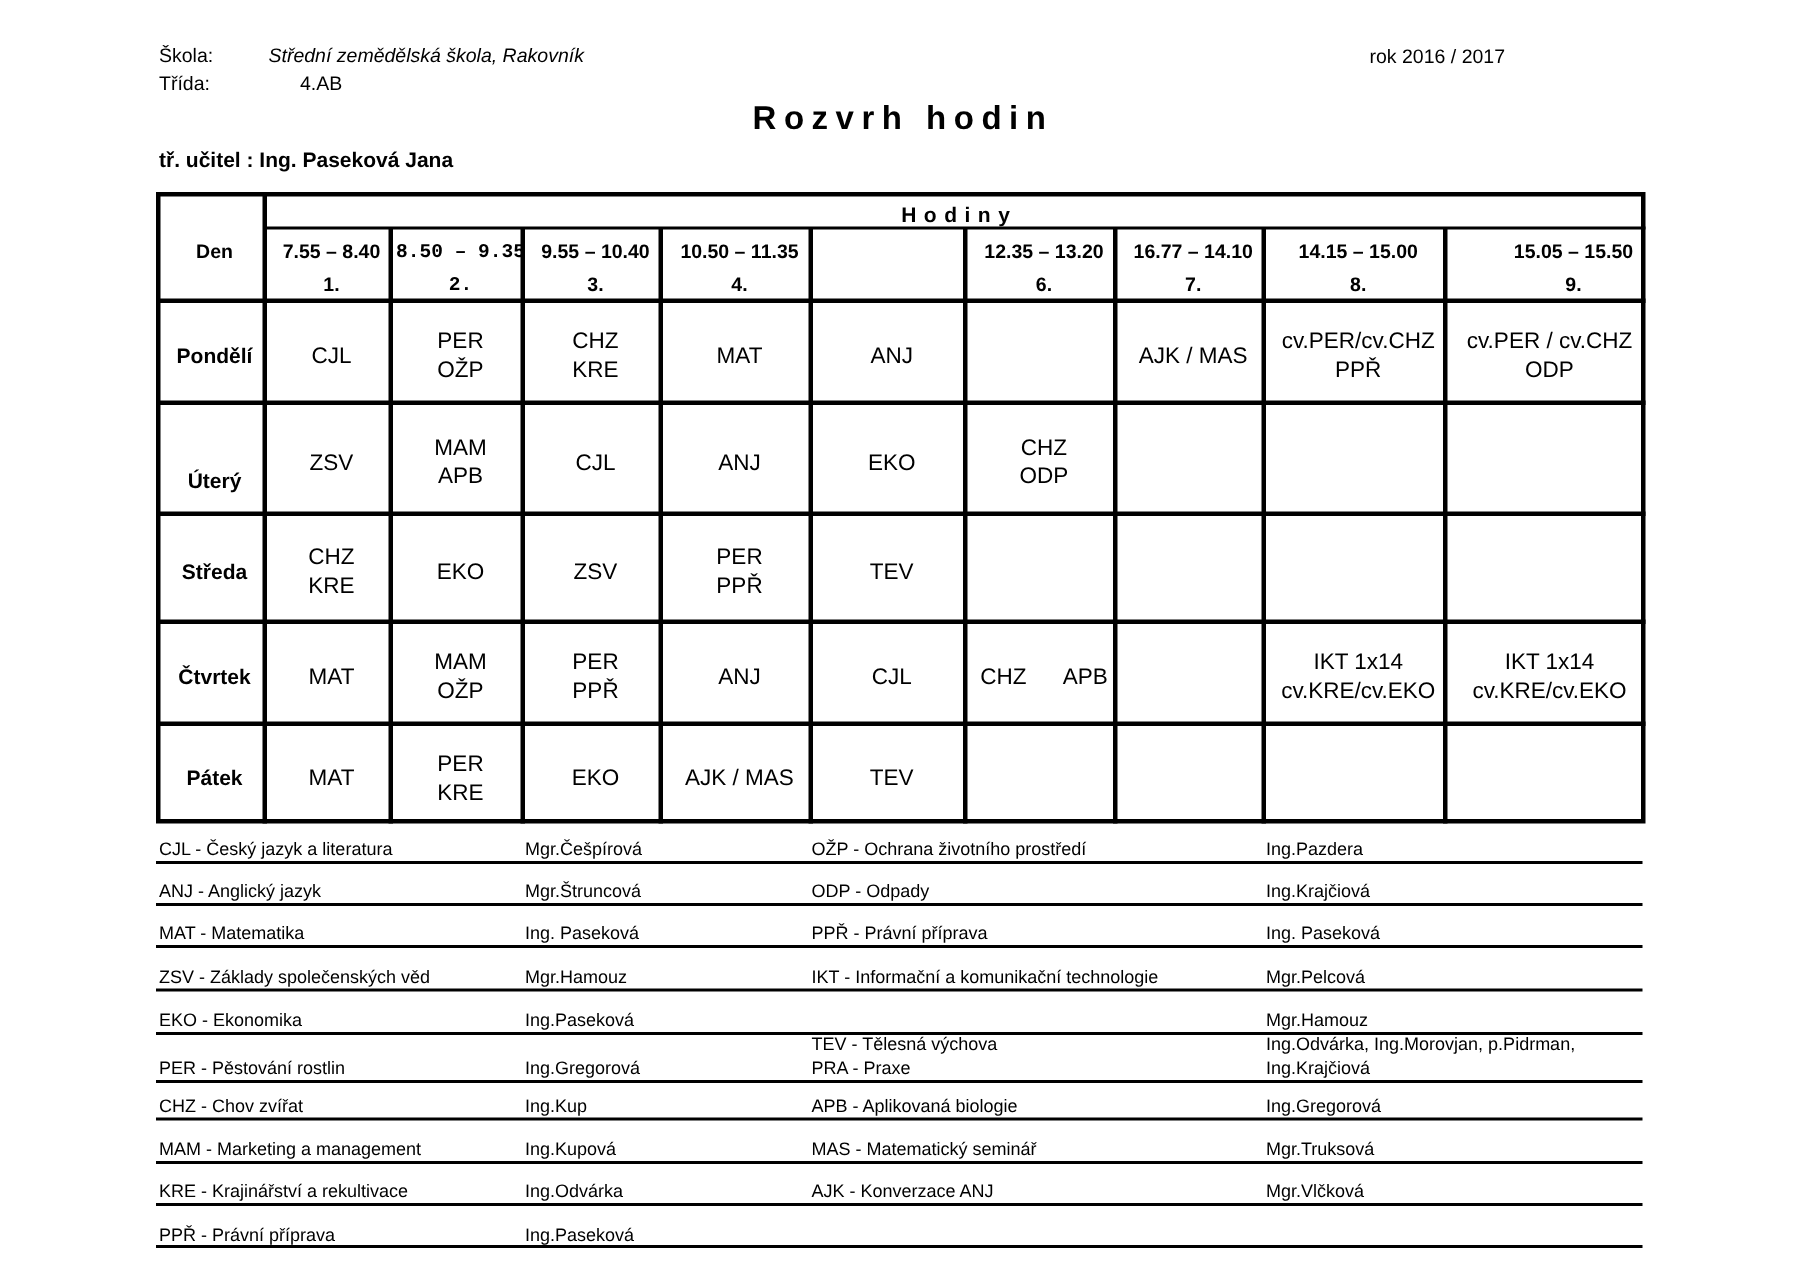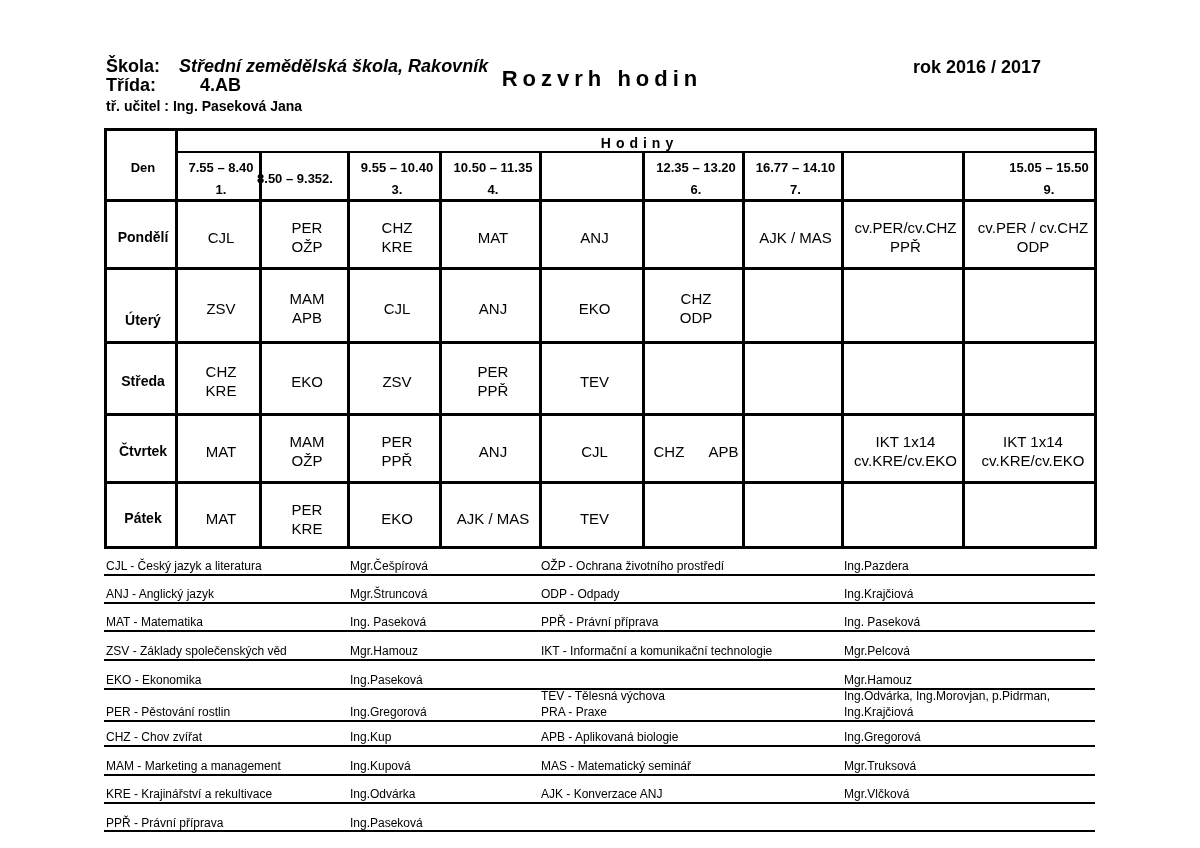--- a/index.html
+++ b/index.html
@@ -1,20 +1,20 @@
 <!DOCTYPE html>
 <html><head>
 <meta charset="utf-8">
 <style>
   html, body { margin: 0; padding: 0; background: #ffffff; }
   body { width: 1200px; height: 848px; position: relative; overflow: hidden;
          font-family: "Liberation Sans", sans-serif; color: #000; }
   .abs { position: absolute; white-space: nowrap; }
   .b { font-weight: bold; }
-  .hdr { font-size: 18px; font-weight: bold; margin-top: 27px; }
+  .hdr { font-size: 13px; font-weight: normal; }
   #school-label { left: 106px; top: 29px; }
   #school-name { left: 179px; top: 29px; font-style: italic; }
   #class-label { left: 106px; top: 48px; }
   #class-name { left: 200px; top: 48px; }
   #year { left: 913px; top: 30px; }
   #title { left: 0; width: 1200px; top: 66px; text-align: center; font-size: 22px;
            font-weight: bold; letter-spacing: 5px; padding-left: 2px; }
   #teacher { left: 106px; top: 98px; font-size: 14px; }
 
   
@@ -64,39 +64,43 @@
     </div>
     <div class="cell hcell" style="left: 72px; top: 0px; width: 921px; height: 24px;">
       <div>
         <span style="white-space: pre; letter-spacing: 5px; font-size: 14px;">Hodiny</span>
       </div>
     </div>
     <div class="cell hcell" style="left: 72px; top: 24px; width: 84px; height: 48px; flex-direction: column; line-height: 22px;">
       <span>7.55 – 8.40</span>
       <span>1.</span>
     </div>
-    <div class="cell hcell" style="left: 144px; top: 24px; width: 88px; height: 48px; flex-direction: row; line-height: 22px;">
+    <div class="cell hcell" style="left: 156px; top: 24px; width: 88px; height: 48px; flex-direction: column; line-height: 22px; font-family: Liberation Mono, monospace;">
       <span>8.50 – 9.35</span>
       <span>2.</span>
     </div>
     <div class="cell hcell" style="left: 244px; top: 24px; width: 92px; height: 48px; flex-direction: column; line-height: 22px;">
       <span>9.55 – 10.40</span>
       <span>3.</span>
     </div>
     <div class="cell hcell" style="left: 336px; top: 24px; width: 100px; height: 48px; flex-direction: column; line-height: 22px;">
       <span>10.50 – 11.35</span>
       <span>4.</span>
     </div>
     <div class="cell hcell" style="left: 539px; top: 24px; width: 100px; height: 48px; flex-direction: column; line-height: 22px;">
       <span>12.35 – 13.20</span>
       <span>6.</span>
     </div>
     <div class="cell hcell" style="left: 639px; top: 24px; width: 99px; height: 48px; flex-direction: column; line-height: 22px;">
       <span>16.77 – 14.10</span>
       <span>7.</span>
+    </div>
+    <div class="cell hcell" style="left: 738px; top: 24px; width: 121px; height: 48px; flex-direction: column; line-height: 22px;">
+      <span>14.15 – 15.00</span>
+      <span>8.</span>
     </div>
     <div class="cell hcell" style="left: 859px; top: 24px; width: 134px; height: 48px; flex-direction: column; line-height: 22px; margin-left: 16px;">
       <span>15.05 – 15.50</span>
       <span>9.</span>
     </div>
     <div class="cell hcell" style="left: 0px; top: 72px; width: 72px; height: 68px; font-size: 14px;">
       <div>
         <span style="white-space: pre;">Pondělí</span>
       </div>
     </div>

